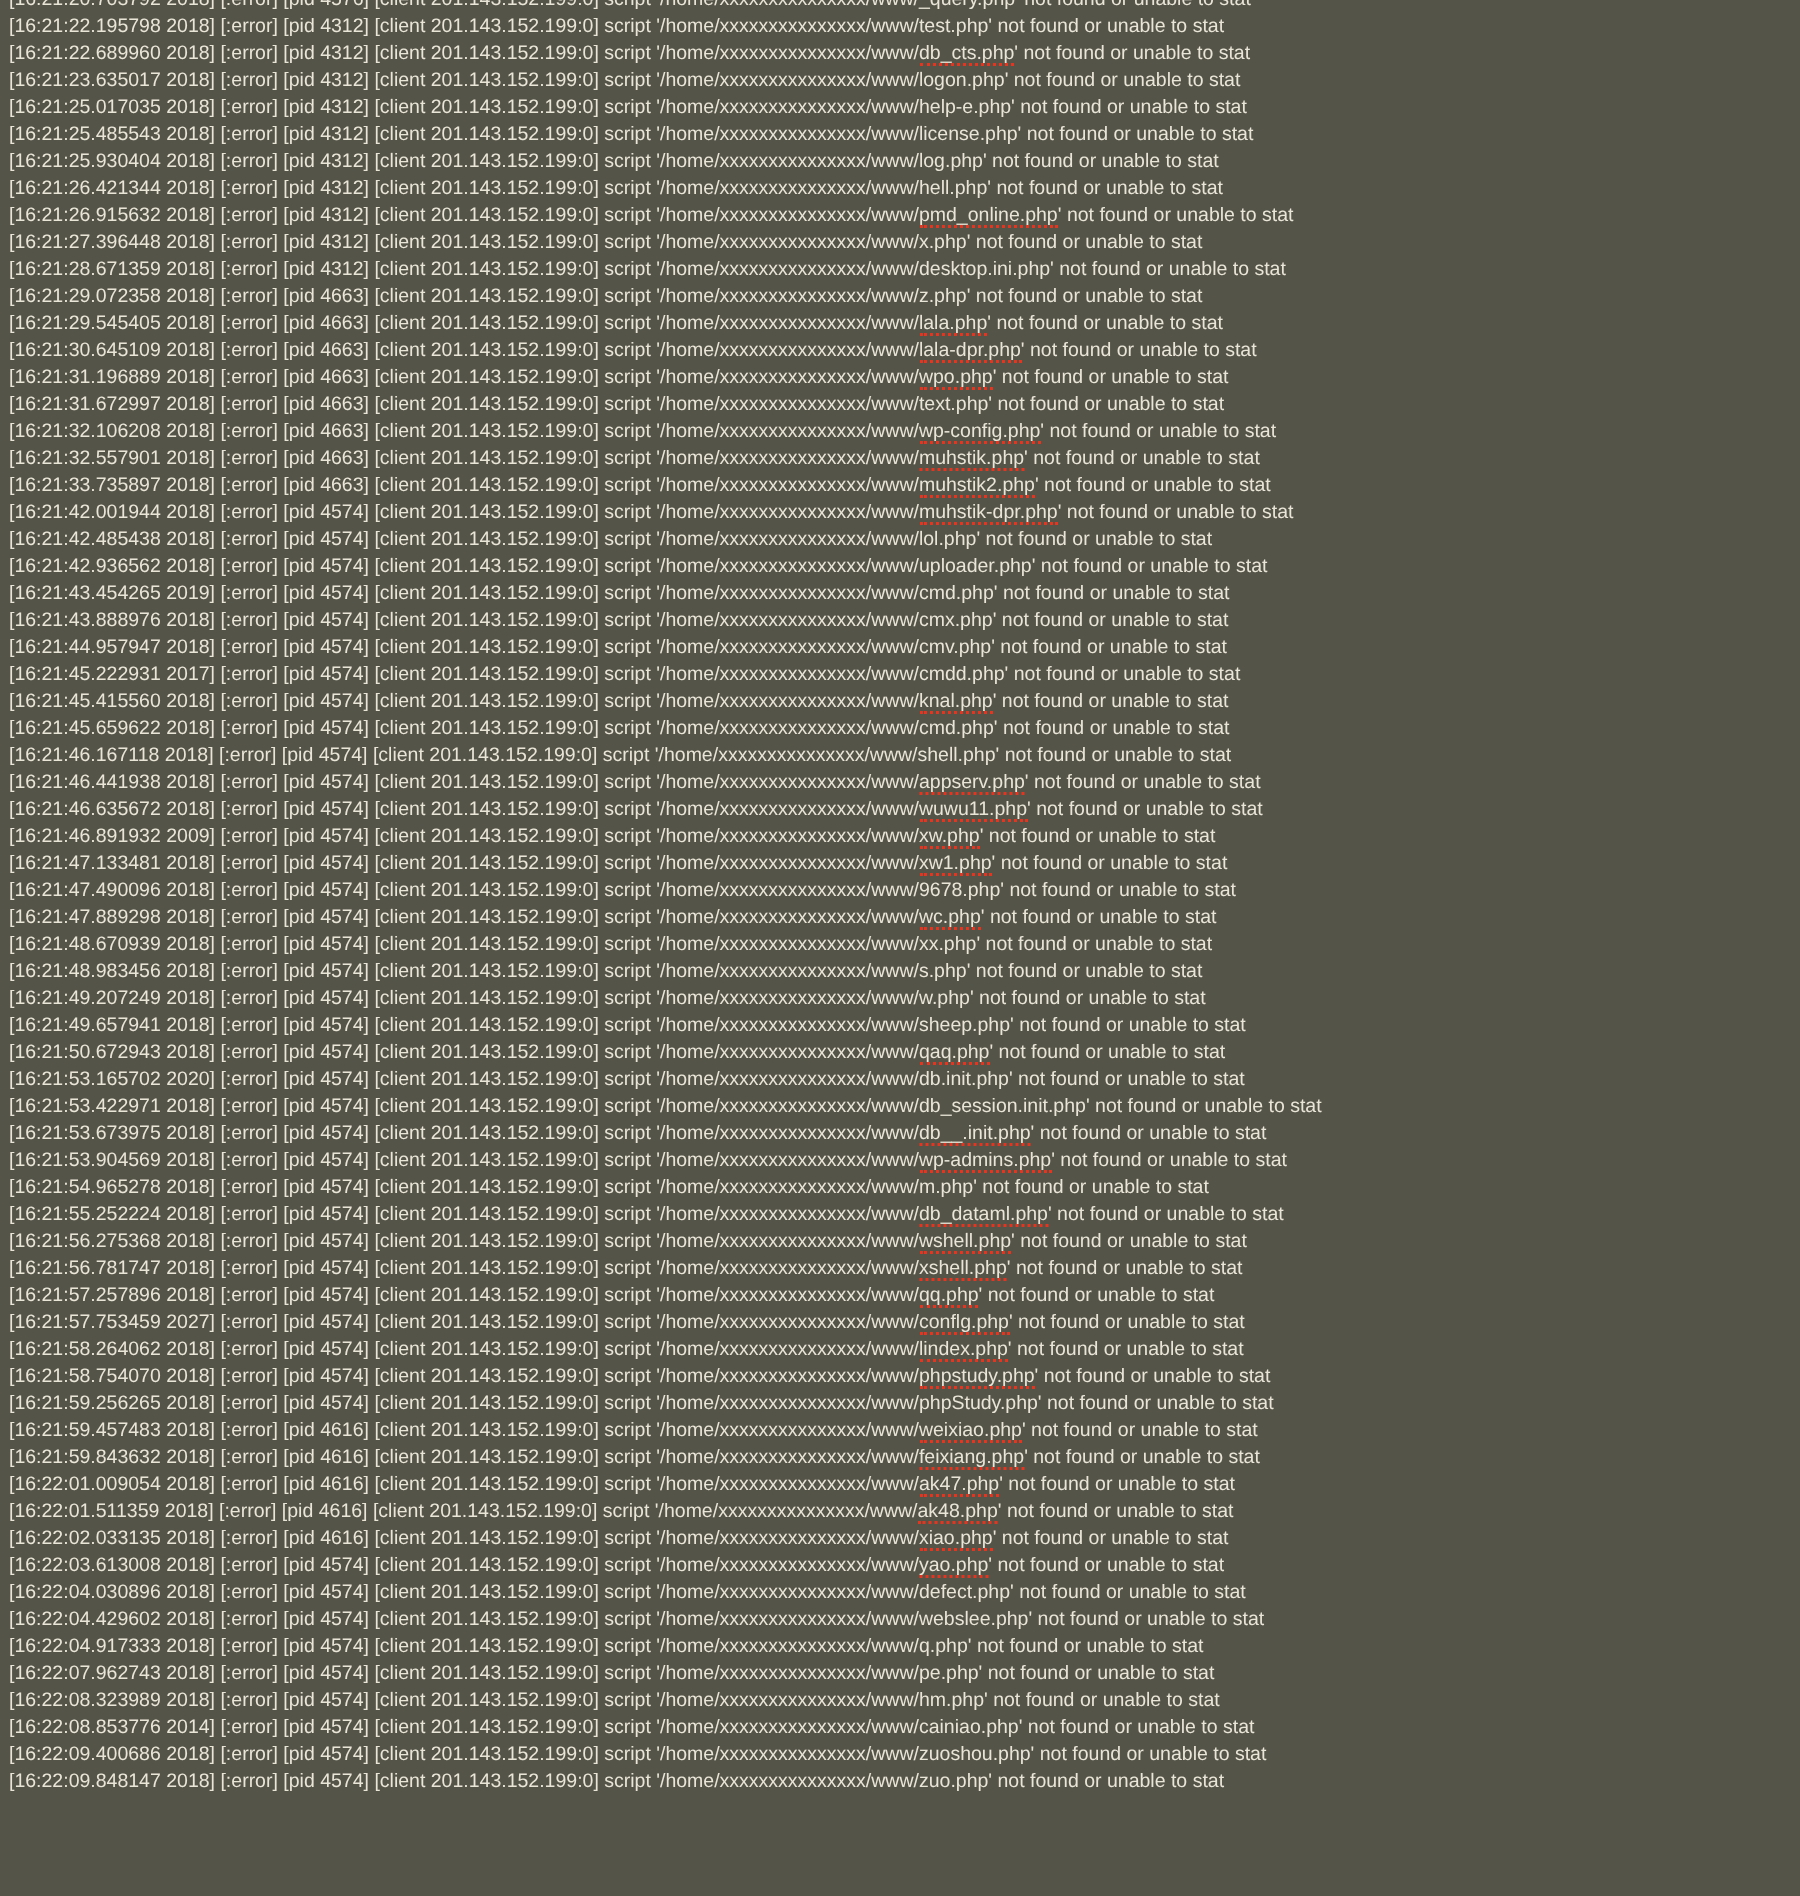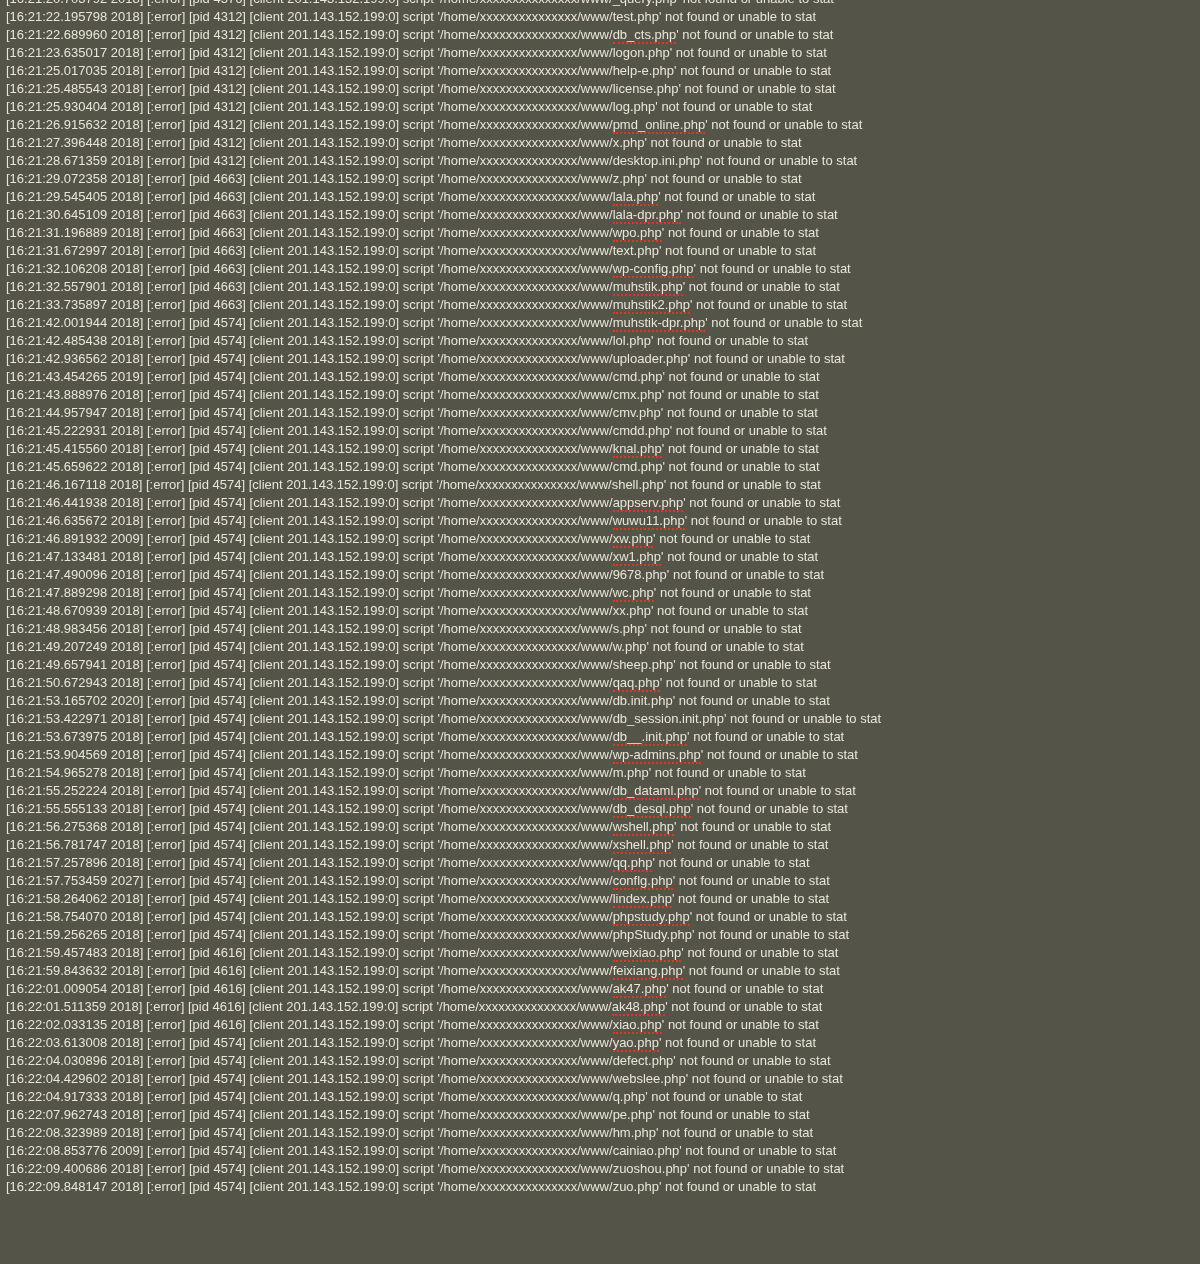--- a/index.html
+++ b/index.html
@@ -33,73 +33,73 @@
 <body>
 
 <div class="log-view">
     <div class="line"><span>[16:21:20.703792 2018] </span><span>[:error] </span><span>[pid 4576] </span><span>[client 201.143.152.199:0] </span><span>script '</span><span>/home/xxxxxxxxxxxxxxx/www/</span><span>_query.php</span><span>' not found or unable to stat</span></div>
     <div class="line"><span>[16:21:22.195798 2018] </span><span>[:error] </span><span>[pid 4312] </span><span>[client 201.143.152.199:0] </span><span>script '</span><span>/home/xxxxxxxxxxxxxxx/www/</span><span>test.php</span><span>' not found or unable to stat</span></div>
     <div class="line"><span>[16:21:22.689960 2018] </span><span>[:error] </span><span>[pid 4312] </span><span>[client 201.143.152.199:0] </span><span>script '</span><span>/home/xxxxxxxxxxxxxxx/www/</span><span class="misspell">db_cts.php</span><span>' not found or unable to stat</span></div>
     <div class="line"><span>[16:21:23.635017 2018] </span><span>[:error] </span><span>[pid 4312] </span><span>[client 201.143.152.199:0] </span><span>script '</span><span>/home/xxxxxxxxxxxxxxx/www/</span><span>logon.php</span><span>' not found or unable to stat</span></div>
     <div class="line"><span>[16:21:25.017035 2018] </span><span>[:error] </span><span>[pid 4312] </span><span>[client 201.143.152.199:0] </span><span>script '</span><span>/home/xxxxxxxxxxxxxxx/www/</span><span>help-e.php</span><span>' not found or unable to stat</span></div>
     <div class="line"><span>[16:21:25.485543 2018] </span><span>[:error] </span><span>[pid 4312] </span><span>[client 201.143.152.199:0] </span><span>script '</span><span>/home/xxxxxxxxxxxxxxx/www/</span><span>license.php</span><span>' not found or unable to stat</span></div>
     <div class="line"><span>[16:21:25.930404 2018] </span><span>[:error] </span><span>[pid 4312] </span><span>[client 201.143.152.199:0] </span><span>script '</span><span>/home/xxxxxxxxxxxxxxx/www/</span><span>log.php</span><span>' not found or unable to stat</span></div>
+    <div class="line"><span>[16:21:26.421344 2018] </span><span>[:error] </span><span>[pid 4312] </span><span>[client 201.143.152.199:0] </span><span>script '</span><span>/home/xxxxxxxxxxxxxxx/www/</span><span>hell.php</span><span>' not found or unable to stat</span></div>
     <div class="line"><span>[16:21:26.915632 2018] </span><span>[:error] </span><span>[pid 4312] </span><span>[client 201.143.152.199:0] </span><span>script '</span><span>/home/xxxxxxxxxxxxxxx/www/</span><span class="misspell">pmd_online.php</span><span>' not found or unable to stat</span></div>
     <div class="line"><span>[16:21:27.396448 2018] </span><span>[:error] </span><span>[pid 4312] </span><span>[client 201.143.152.199:0] </span><span>script '</span><span>/home/xxxxxxxxxxxxxxx/www/</span><span>x.php</span><span>' not found or unable to stat</span></div>
     <div class="line"><span>[16:21:28.671359 2018] </span><span>[:error] </span><span>[pid 4312] </span><span>[client 201.143.152.199:0] </span><span>script '</span><span>/home/xxxxxxxxxxxxxxx/www/</span><span>desktop.ini.php</span><span>' not found or unable to stat</span></div>
     <div class="line"><span>[16:21:29.072358 2018] </span><span>[:error] </span><span>[pid 4663] </span><span>[client 201.143.152.199:0] </span><span>script '</span><span>/home/xxxxxxxxxxxxxxx/www/</span><span>z.php</span><span>' not found or unable to stat</span></div>
     <div class="line"><span>[16:21:29.545405 2018] </span><span>[:error] </span><span>[pid 4663] </span><span>[client 201.143.152.199:0] </span><span>script '</span><span>/home/xxxxxxxxxxxxxxx/www/</span><span class="misspell">lala.php</span><span>' not found or unable to stat</span></div>
     <div class="line"><span>[16:21:30.645109 2018] </span><span>[:error] </span><span>[pid 4663] </span><span>[client 201.143.152.199:0] </span><span>script '</span><span>/home/xxxxxxxxxxxxxxx/www/</span><span class="misspell">lala-dpr.php</span><span>' not found or unable to stat</span></div>
     <div class="line"><span>[16:21:31.196889 2018] </span><span>[:error] </span><span>[pid 4663] </span><span>[client 201.143.152.199:0] </span><span>script '</span><span>/home/xxxxxxxxxxxxxxx/www/</span><span class="misspell">wpo.php</span><span>' not found or unable to stat</span></div>
     <div class="line"><span>[16:21:31.672997 2018] </span><span>[:error] </span><span>[pid 4663] </span><span>[client 201.143.152.199:0] </span><span>script '</span><span>/home/xxxxxxxxxxxxxxx/www/</span><span>text.php</span><span>' not found or unable to stat</span></div>
     <div class="line"><span>[16:21:32.106208 2018] </span><span>[:error] </span><span>[pid 4663] </span><span>[client 201.143.152.199:0] </span><span>script '</span><span>/home/xxxxxxxxxxxxxxx/www/</span><span class="misspell">wp-config.php</span><span>' not found or unable to stat</span></div>
     <div class="line"><span>[16:21:32.557901 2018] </span><span>[:error] </span><span>[pid 4663] </span><span>[client 201.143.152.199:0] </span><span>script '</span><span>/home/xxxxxxxxxxxxxxx/www/</span><span class="misspell">muhstik.php</span><span>' not found or unable to stat</span></div>
     <div class="line"><span>[16:21:33.735897 2018] </span><span>[:error] </span><span>[pid 4663] </span><span>[client 201.143.152.199:0] </span><span>script '</span><span>/home/xxxxxxxxxxxxxxx/www/</span><span class="misspell">muhstik2.php</span><span>' not found or unable to stat</span></div>
     <div class="line"><span>[16:21:42.001944 2018] </span><span>[:error] </span><span>[pid 4574] </span><span>[client 201.143.152.199:0] </span><span>script '</span><span>/home/xxxxxxxxxxxxxxx/www/</span><span class="misspell">muhstik-dpr.php</span><span>' not found or unable to stat</span></div>
     <div class="line"><span>[16:21:42.485438 2018] </span><span>[:error] </span><span>[pid 4574] </span><span>[client 201.143.152.199:0] </span><span>script '</span><span>/home/xxxxxxxxxxxxxxx/www/</span><span>lol.php</span><span>' not found or unable to stat</span></div>
     <div class="line"><span>[16:21:42.936562 2018] </span><span>[:error] </span><span>[pid 4574] </span><span>[client 201.143.152.199:0] </span><span>script '</span><span>/home/xxxxxxxxxxxxxxx/www/</span><span>uploader.php</span><span>' not found or unable to stat</span></div>
     <div class="line"><span>[16:21:43.454265 2019] </span><span>[:error] </span><span>[pid 4574] </span><span>[client 201.143.152.199:0] </span><span>script '</span><span>/home/xxxxxxxxxxxxxxx/www/</span><span>cmd.php</span><span>' not found or unable to stat</span></div>
     <div class="line"><span>[16:21:43.888976 2018] </span><span>[:error] </span><span>[pid 4574] </span><span>[client 201.143.152.199:0] </span><span>script '</span><span>/home/xxxxxxxxxxxxxxx/www/</span><span>cmx.php</span><span>' not found or unable to stat</span></div>
     <div class="line"><span>[16:21:44.957947 2018] </span><span>[:error] </span><span>[pid 4574] </span><span>[client 201.143.152.199:0] </span><span>script '</span><span>/home/xxxxxxxxxxxxxxx/www/</span><span>cmv.php</span><span>' not found or unable to stat</span></div>
-    <div class="line"><span>[16:21:45.222931 2018] </span><span>[:error] </span><span>[pid 4574] </span><span>[client 201.143.152.199:0] </span><span>script '</span><span>/home/xxxxxxxxxxxxxxx/www/</span><span>cmdd.php</span><span>' not found or unable to stat</span></div>
+    <div class="line"><span>[16:21:45.222931 2017] </span><span>[:error] </span><span>[pid 4574] </span><span>[client 201.143.152.199:0] </span><span>script '</span><span>/home/xxxxxxxxxxxxxxx/www/</span><span>cmdd.php</span><span>' not found or unable to stat</span></div>
     <div class="line"><span>[16:21:45.415560 2018] </span><span>[:error] </span><span>[pid 4574] </span><span>[client 201.143.152.199:0] </span><span>script '</span><span>/home/xxxxxxxxxxxxxxx/www/</span><span class="misspell">knal.php</span><span>' not found or unable to stat</span></div>
     <div class="line"><span>[16:21:45.659622 2018] </span><span>[:error] </span><span>[pid 4574] </span><span>[client 201.143.152.199:0] </span><span>script '</span><span>/home/xxxxxxxxxxxxxxx/www/</span><span>cmd.php</span><span>' not found or unable to stat</span></div>
     <div class="line"><span>[16:21:46.167118 2018] </span><span>[:error] </span><span>[pid 4574] </span><span>[client 201.143.152.199:0] </span><span>script '</span><span>/home/xxxxxxxxxxxxxxx/www/</span><span>shell.php</span><span>' not found or unable to stat</span></div>
     <div class="line"><span>[16:21:46.441938 2018] </span><span>[:error] </span><span>[pid 4574] </span><span>[client 201.143.152.199:0] </span><span>script '</span><span>/home/xxxxxxxxxxxxxxx/www/</span><span class="misspell">appserv.php</span><span>' not found or unable to stat</span></div>
     <div class="line"><span>[16:21:46.635672 2018] </span><span>[:error] </span><span>[pid 4574] </span><span>[client 201.143.152.199:0] </span><span>script '</span><span>/home/xxxxxxxxxxxxxxx/www/</span><span class="misspell">wuwu11.php</span><span>' not found or unable to stat</span></div>
     <div class="line"><span>[16:21:46.891932 2009] </span><span>[:error] </span><span>[pid 4574] </span><span>[client 201.143.152.199:0] </span><span>script '</span><span>/home/xxxxxxxxxxxxxxx/www/</span><span class="misspell">xw.php</span><span>' not found or unable to stat</span></div>
     <div class="line"><span>[16:21:47.133481 2018] </span><span>[:error] </span><span>[pid 4574] </span><span>[client 201.143.152.199:0] </span><span>script '</span><span>/home/xxxxxxxxxxxxxxx/www/</span><span class="misspell">xw1.php</span><span>' not found or unable to stat</span></div>
     <div class="line"><span>[16:21:47.490096 2018] </span><span>[:error] </span><span>[pid 4574] </span><span>[client 201.143.152.199:0] </span><span>script '</span><span>/home/xxxxxxxxxxxxxxx/www/</span><span>9678.php</span><span>' not found or unable to stat</span></div>
     <div class="line"><span>[16:21:47.889298 2018] </span><span>[:error] </span><span>[pid 4574] </span><span>[client 201.143.152.199:0] </span><span>script '</span><span>/home/xxxxxxxxxxxxxxx/www/</span><span class="misspell">wc.php</span><span>' not found or unable to stat</span></div>
     <div class="line"><span>[16:21:48.670939 2018] </span><span>[:error] </span><span>[pid 4574] </span><span>[client 201.143.152.199:0] </span><span>script '</span><span>/home/xxxxxxxxxxxxxxx/www/</span><span>xx.php</span><span>' not found or unable to stat</span></div>
     <div class="line"><span>[16:21:48.983456 2018] </span><span>[:error] </span><span>[pid 4574] </span><span>[client 201.143.152.199:0] </span><span>script '</span><span>/home/xxxxxxxxxxxxxxx/www/</span><span>s.php</span><span>' not found or unable to stat</span></div>
     <div class="line"><span>[16:21:49.207249 2018] </span><span>[:error] </span><span>[pid 4574] </span><span>[client 201.143.152.199:0] </span><span>script '</span><span>/home/xxxxxxxxxxxxxxx/www/</span><span>w.php</span><span>' not found or unable to stat</span></div>
     <div class="line"><span>[16:21:49.657941 2018] </span><span>[:error] </span><span>[pid 4574] </span><span>[client 201.143.152.199:0] </span><span>script '</span><span>/home/xxxxxxxxxxxxxxx/www/</span><span>sheep.php</span><span>' not found or unable to stat</span></div>
     <div class="line"><span>[16:21:50.672943 2018] </span><span>[:error] </span><span>[pid 4574] </span><span>[client 201.143.152.199:0] </span><span>script '</span><span>/home/xxxxxxxxxxxxxxx/www/</span><span class="misspell">qaq.php</span><span>' not found or unable to stat</span></div>
     <div class="line"><span>[16:21:53.165702 2020] </span><span>[:error] </span><span>[pid 4574] </span><span>[client 201.143.152.199:0] </span><span>script '</span><span>/home/xxxxxxxxxxxxxxx/www/</span><span>db.init.php</span><span>' not found or unable to stat</span></div>
     <div class="line"><span>[16:21:53.422971 2018] </span><span>[:error] </span><span>[pid 4574] </span><span>[client 201.143.152.199:0] </span><span>script '</span><span>/home/xxxxxxxxxxxxxxx/www/</span><span>db_session.init.php</span><span>' not found or unable to stat</span></div>
     <div class="line"><span>[16:21:53.673975 2018] </span><span>[:error] </span><span>[pid 4574] </span><span>[client 201.143.152.199:0] </span><span>script '</span><span>/home/xxxxxxxxxxxxxxx/www/</span><span class="misspell">db__.init.php</span><span>' not found or unable to stat</span></div>
     <div class="line"><span>[16:21:53.904569 2018] </span><span>[:error] </span><span>[pid 4574] </span><span>[client 201.143.152.199:0] </span><span>script '</span><span>/home/xxxxxxxxxxxxxxx/www/</span><span class="misspell">wp-admins.php</span><span>' not found or unable to stat</span></div>
     <div class="line"><span>[16:21:54.965278 2018] </span><span>[:error] </span><span>[pid 4574] </span><span>[client 201.143.152.199:0] </span><span>script '</span><span>/home/xxxxxxxxxxxxxxx/www/</span><span>m.php</span><span>' not found or unable to stat</span></div>
     <div class="line"><span>[16:21:55.252224 2018] </span><span>[:error] </span><span>[pid 4574] </span><span>[client 201.143.152.199:0] </span><span>script '</span><span>/home/xxxxxxxxxxxxxxx/www/</span><span class="misspell">db_dataml.php</span><span>' not found or unable to stat</span></div>
-    <div class="line"><span>[16:21:55.555133 2018] </span><span>[:error] </span><span>[pid 4574] </span><span>[client 201.143.152.199:0] </span><span>script '</span><span>/home/xxxxxxxxxxxxxxx/www/</span><span class="misspell">db_desql.php</span><span>' not found or unable to stat</span></div>
     <div class="line"><span>[16:21:56.275368 2018] </span><span>[:error] </span><span>[pid 4574] </span><span>[client 201.143.152.199:0] </span><span>script '</span><span>/home/xxxxxxxxxxxxxxx/www/</span><span class="misspell">wshell.php</span><span>' not found or unable to stat</span></div>
     <div class="line"><span>[16:21:56.781747 2018] </span><span>[:error] </span><span>[pid 4574] </span><span>[client 201.143.152.199:0] </span><span>script '</span><span>/home/xxxxxxxxxxxxxxx/www/</span><span class="misspell">xshell.php</span><span>' not found or unable to stat</span></div>
     <div class="line"><span>[16:21:57.257896 2018] </span><span>[:error] </span><span>[pid 4574] </span><span>[client 201.143.152.199:0] </span><span>script '</span><span>/home/xxxxxxxxxxxxxxx/www/</span><span class="misspell">qq.php</span><span>' not found or unable to stat</span></div>
     <div class="line"><span>[16:21:57.753459 2027] </span><span>[:error] </span><span>[pid 4574] </span><span>[client 201.143.152.199:0] </span><span>script '</span><span>/home/xxxxxxxxxxxxxxx/www/</span><span class="misspell">conflg.php</span><span>' not found or unable to stat</span></div>
     <div class="line"><span>[16:21:58.264062 2018] </span><span>[:error] </span><span>[pid 4574] </span><span>[client 201.143.152.199:0] </span><span>script '</span><span>/home/xxxxxxxxxxxxxxx/www/</span><span class="misspell">lindex.php</span><span>' not found or unable to stat</span></div>
     <div class="line"><span>[16:21:58.754070 2018] </span><span>[:error] </span><span>[pid 4574] </span><span>[client 201.143.152.199:0] </span><span>script '</span><span>/home/xxxxxxxxxxxxxxx/www/</span><span class="misspell">phpstudy.php</span><span>' not found or unable to stat</span></div>
     <div class="line"><span>[16:21:59.256265 2018] </span><span>[:error] </span><span>[pid 4574] </span><span>[client 201.143.152.199:0] </span><span>script '</span><span>/home/xxxxxxxxxxxxxxx/www/</span><span>phpStudy.php</span><span>' not found or unable to stat</span></div>
     <div class="line"><span>[16:21:59.457483 2018] </span><span>[:error] </span><span>[pid 4616] </span><span>[client 201.143.152.199:0] </span><span>script '</span><span>/home/xxxxxxxxxxxxxxx/www/</span><span class="misspell">weixiao.php</span><span>' not found or unable to stat</span></div>
     <div class="line"><span>[16:21:59.843632 2018] </span><span>[:error] </span><span>[pid 4616] </span><span>[client 201.143.152.199:0] </span><span>script '</span><span>/home/xxxxxxxxxxxxxxx/www/</span><span class="misspell">feixiang.php</span><span>' not found or unable to stat</span></div>
     <div class="line"><span>[16:22:01.009054 2018] </span><span>[:error] </span><span>[pid 4616] </span><span>[client 201.143.152.199:0] </span><span>script '</span><span>/home/xxxxxxxxxxxxxxx/www/</span><span class="misspell">ak47.php</span><span>' not found or unable to stat</span></div>
     <div class="line"><span>[16:22:01.511359 2018] </span><span>[:error] </span><span>[pid 4616] </span><span>[client 201.143.152.199:0] </span><span>script '</span><span>/home/xxxxxxxxxxxxxxx/www/</span><span class="misspell">ak48.php</span><span>' not found or unable to stat</span></div>
     <div class="line"><span>[16:22:02.033135 2018] </span><span>[:error] </span><span>[pid 4616] </span><span>[client 201.143.152.199:0] </span><span>script '</span><span>/home/xxxxxxxxxxxxxxx/www/</span><span class="misspell">xiao.php</span><span>' not found or unable to stat</span></div>
     <div class="line"><span>[16:22:03.613008 2018] </span><span>[:error] </span><span>[pid 4574] </span><span>[client 201.143.152.199:0] </span><span>script '</span><span>/home/xxxxxxxxxxxxxxx/www/</span><span class="misspell">yao.php</span><span>' not found or unable to stat</span></div>
     <div class="line"><span>[16:22:04.030896 2018] </span><span>[:error] </span><span>[pid 4574] </span><span>[client 201.143.152.199:0] </span><span>script '</span><span>/home/xxxxxxxxxxxxxxx/www/</span><span>defect.php</span><span>' not found or unable to stat</span></div>
     <div class="line"><span>[16:22:04.429602 2018] </span><span>[:error] </span><span>[pid 4574] </span><span>[client 201.143.152.199:0] </span><span>script '</span><span>/home/xxxxxxxxxxxxxxx/www/</span><span>webslee.php</span><span>' not found or unable to stat</span></div>
     <div class="line"><span>[16:22:04.917333 2018] </span><span>[:error] </span><span>[pid 4574] </span><span>[client 201.143.152.199:0] </span><span>script '</span><span>/home/xxxxxxxxxxxxxxx/www/</span><span>q.php</span><span>' not found or unable to stat</span></div>
     <div class="line"><span>[16:22:07.962743 2018] </span><span>[:error] </span><span>[pid 4574] </span><span>[client 201.143.152.199:0] </span><span>script '</span><span>/home/xxxxxxxxxxxxxxx/www/</span><span>pe.php</span><span>' not found or unable to stat</span></div>
     <div class="line"><span>[16:22:08.323989 2018] </span><span>[:error] </span><span>[pid 4574] </span><span>[client 201.143.152.199:0] </span><span>script '</span><span>/home/xxxxxxxxxxxxxxx/www/</span><span>hm.php</span><span>' not found or unable to stat</span></div>
-    <div class="line"><span>[16:22:08.853776 2009] </span><span>[:error] </span><span>[pid 4574] </span><span>[client 201.143.152.199:0] </span><span>script '</span><span>/home/xxxxxxxxxxxxxxx/www/</span><span>cainiao.php</span><span>' not found or unable to stat</span></div>
+    <div class="line"><span>[16:22:08.853776 2014] </span><span>[:error] </span><span>[pid 4574] </span><span>[client 201.143.152.199:0] </span><span>script '</span><span>/home/xxxxxxxxxxxxxxx/www/</span><span>cainiao.php</span><span>' not found or unable to stat</span></div>
     <div class="line"><span>[16:22:09.400686 2018] </span><span>[:error] </span><span>[pid 4574] </span><span>[client 201.143.152.199:0] </span><span>script '</span><span>/home/xxxxxxxxxxxxxxx/www/</span><span>zuoshou.php</span><span>' not found or unable to stat</span></div>
     <div class="line"><span>[16:22:09.848147 2018] </span><span>[:error] </span><span>[pid 4574] </span><span>[client 201.143.152.199:0] </span><span>script '</span><span>/home/xxxxxxxxxxxxxxx/www/</span><span>zuo.php</span><span>' not found or unable to stat</span></div>
   </div>
 
 </body></html>

